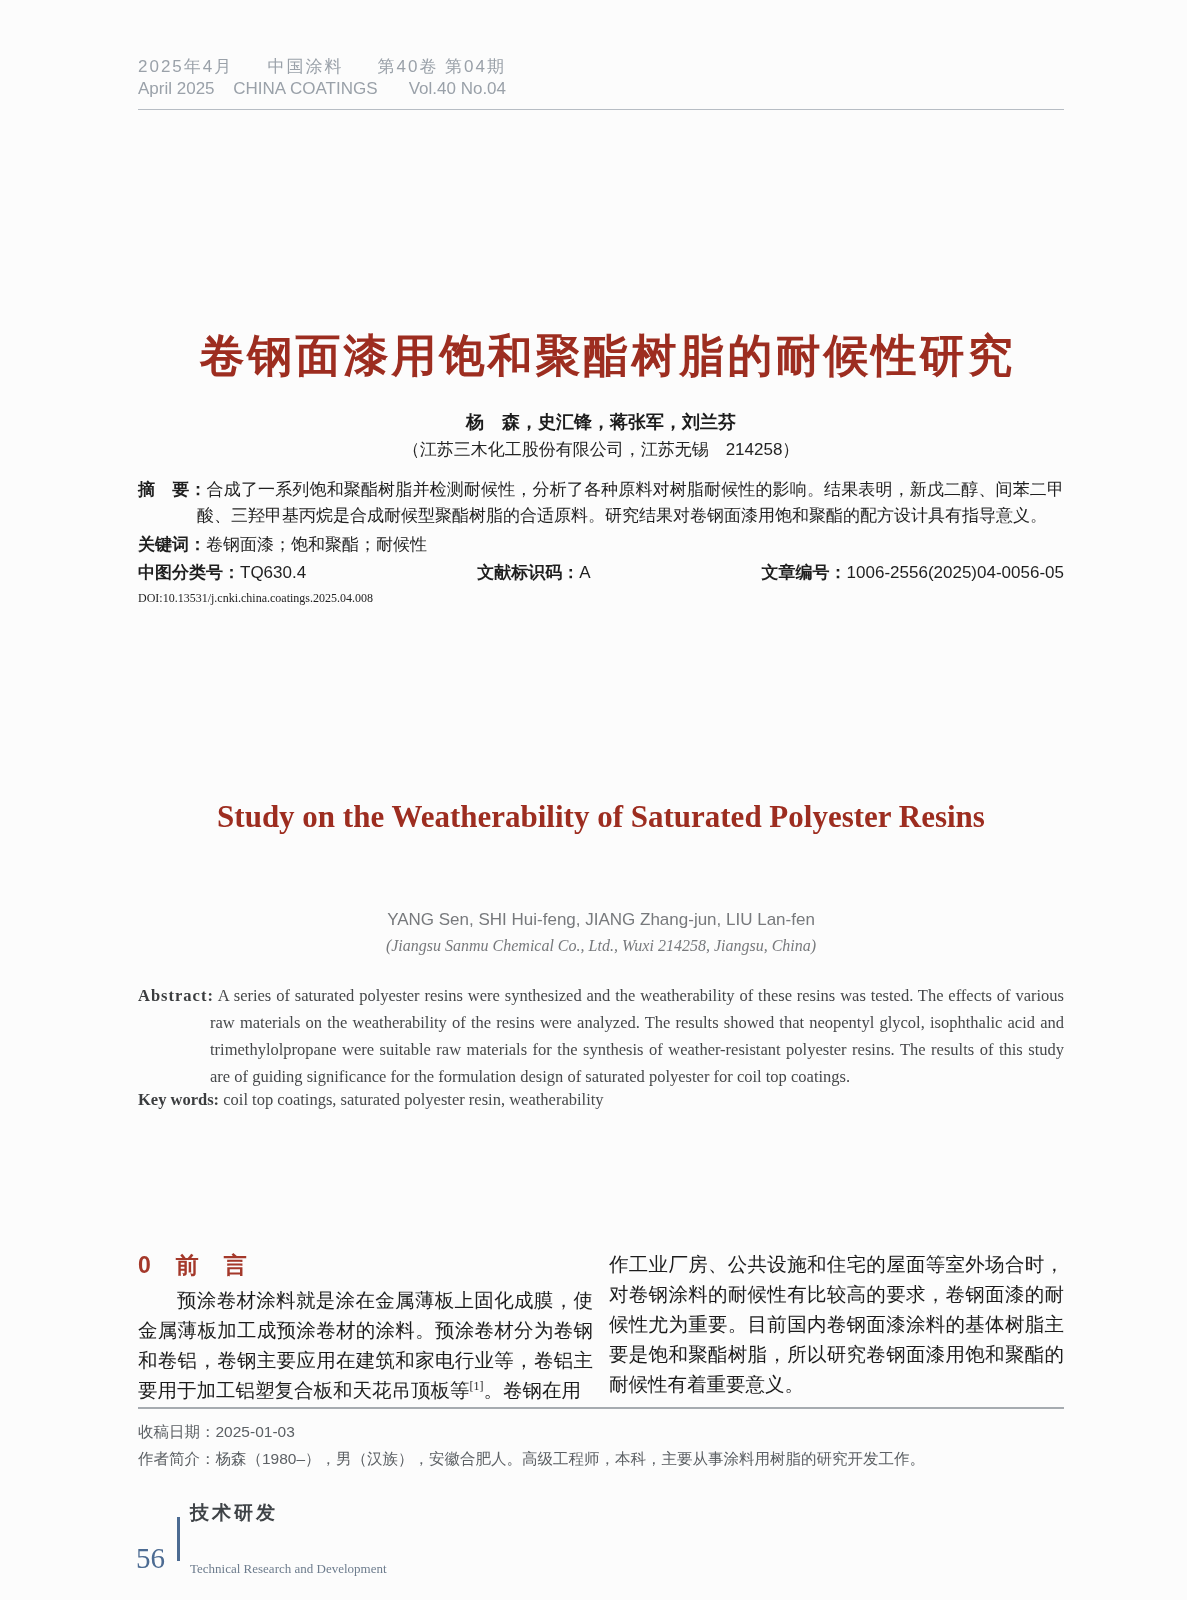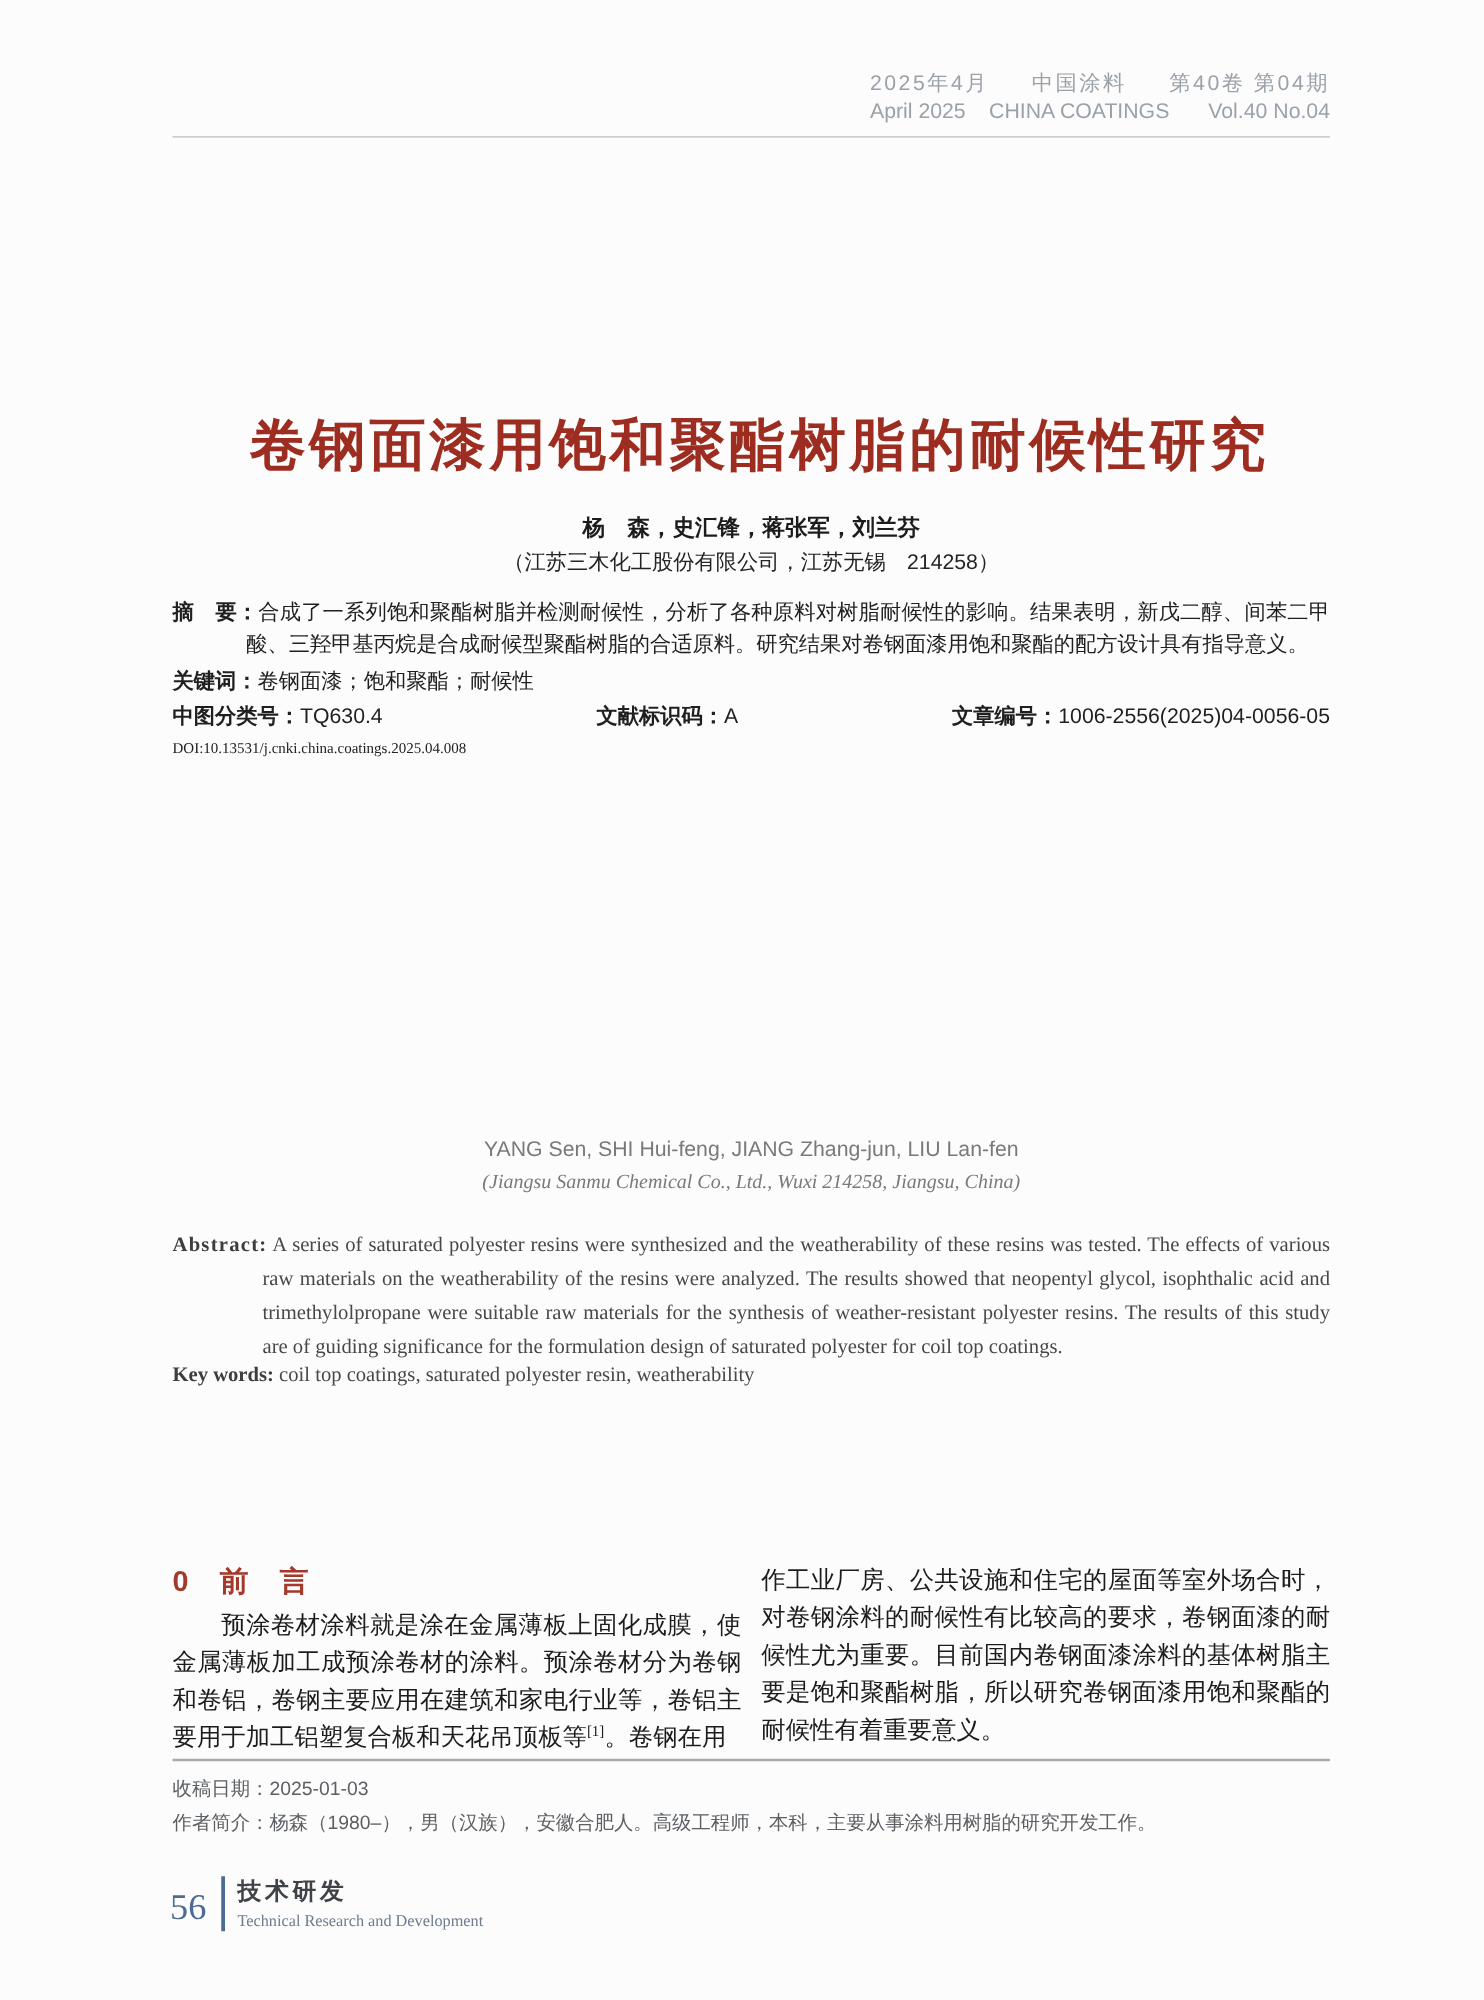--- a/index.html
+++ b/index.html
@@ -9,21 +9,21 @@
     position:relative;
     font-family:"Liberation Sans","DejaVu Sans",sans-serif;
     color:#1e1e1e;
     -webkit-font-smoothing:antialiased;
   }
   .abs{position:absolute;}
 
   
   .journal-header{
     top:56px;left:138px;right:123px;
-    display:flex;justify-content:flex-end;align-items:flex-start;
+    display:flex;justify-content:flex-start;align-items:flex-start;
     color:#9aa1a9;font-size:17px;line-height:22px;
     padding-bottom:9px;border-bottom:1px solid #b7bdc4;
   }
   .jh-col{display:flex;flex-direction:column;}
   .jh-center{text-align:center;}
   .jh-right{text-align:right;}
   .jh-cn{letter-spacing:2px;}
 
   
   .title-cn{
@@ -110,21 +110,21 @@
   
   .page-footer{
     top:1500px;left:136px;
     display:flex;align-items:center;
   }
   .pf-number{
     font-family:"Liberation Serif","DejaVu Serif",serif;
     font-size:29px;color:#4c6b92;align-self:flex-end;padding-bottom:2px;
   }
   .pf-bar{width:3px;height:44px;background:#4c6b92;margin:0 10px 0 12px;}
-  .pf-col{display:flex;flex-direction:column;justify-content:center;}
+  .pf-col{display:flex;flex-direction:column;justify-content:center;gap:32px;}
   .pf-cn{font-size:19px;font-weight:bold;color:#3f4347;letter-spacing:3px;}
   .pf-en{font-family:"Liberation Serif","DejaVu Serif",serif;font-size:13px;color:#6d7c8d;margin-top:3px;}
 </style>
 </head>
 <body>
 
 <div class="abs journal-header">
   <div class="jh-col">
     <span class="jh-cn">2025年4月</span>
     <span>April 2025</span>
@@ -156,20 +156,21 @@
   <div>
     <span class="lbl">文献标识码：</span><span>A</span>
   </div>
   <div>
     <span class="lbl">文章编号：</span><span>1006-2556(2025)04-0056-05</span>
   </div>
 </div>
 <div class="abs doi-line">DOI:10.13531/j.cnki.china.coatings.2025.04.008</div>
 
 <div class="abs title-en">
+  <div>Study on the Weatherability of Saturated Polyester Resins</div>
 </div>
 <div class="abs authors-en">YANG Sen, SHI Hui-feng, JIANG Zhang-jun, LIU Lan-fen</div>
 <div class="abs affil-en">(Jiangsu Sanmu Chemical Co., Ltd., Wuxi 214258, Jiangsu, China)</div>
 
 <div class="abs abstract-en">
   <span class="lbl">Abstract:</span> <span>A series of saturated polyester resins were synthesized and the weatherability of these resins was tested. The effects of various raw materials on the weatherability of the resins were analyzed. The results showed that neopentyl glycol, isophthalic acid and trimethylolpropane were suitable raw materials for the synthesis of weather-resistant polyester resins. The results of this study are of guiding significance for the formulation design of saturated polyester for coil top coatings.</span>
 </div>
 <div class="abs keywords-en">
   <span class="lbl">Key words:</span> <span>coil top coatings, saturated polyester resin, weatherability</span>
 </div>

